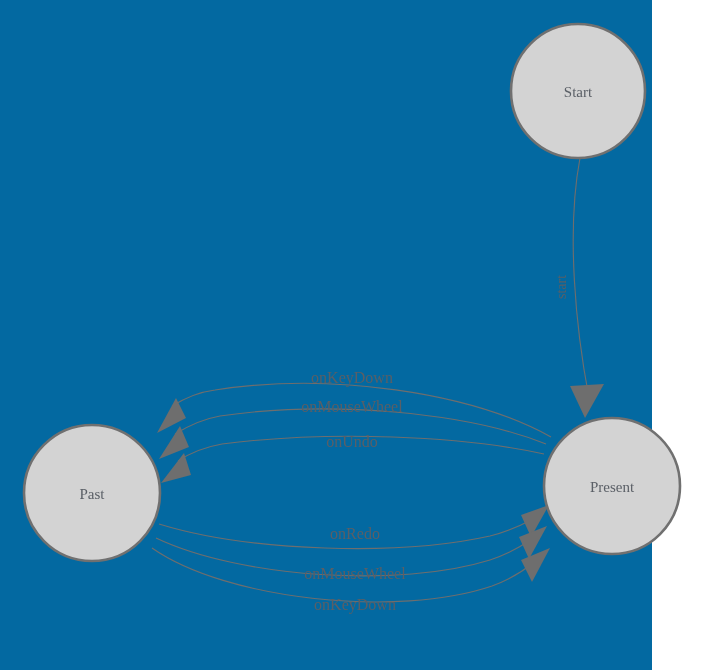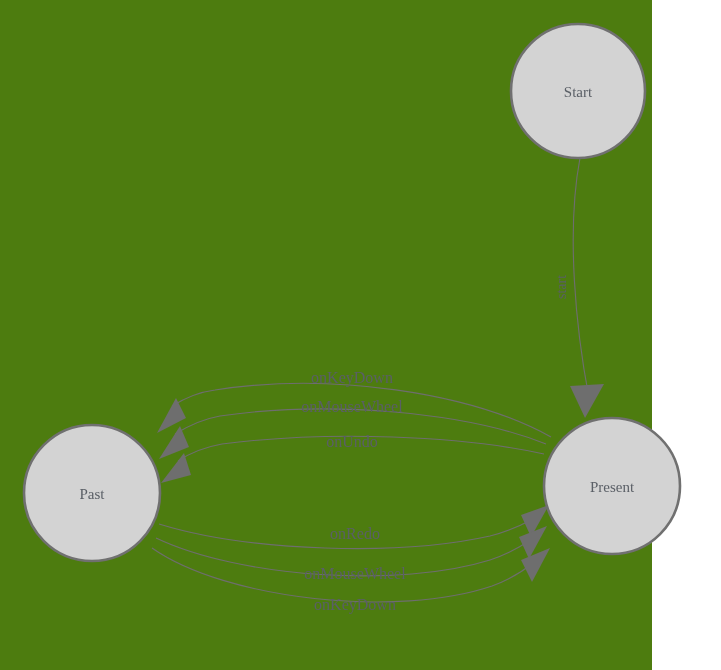--- a/index.html
+++ b/index.html
@@ -10,21 +10,21 @@
   body {
     width: 721px;
     height: 670px;
     font-family: "Liberation Serif", "DejaVu Serif", serif;
     overflow: hidden;
   }
   #diagram-root {
     position: relative;
     width: 652px;
     height: 670px;
-    background: #4d7c0f;
+    background: #0369a1;
   }
   svg#state-diagram {
     display: block;
     width: 721px;
     height: 670px;
   }
   .node-shape {
     fill: #d3d3d3;
     stroke: #707070;
     stroke-width: 2.6;

